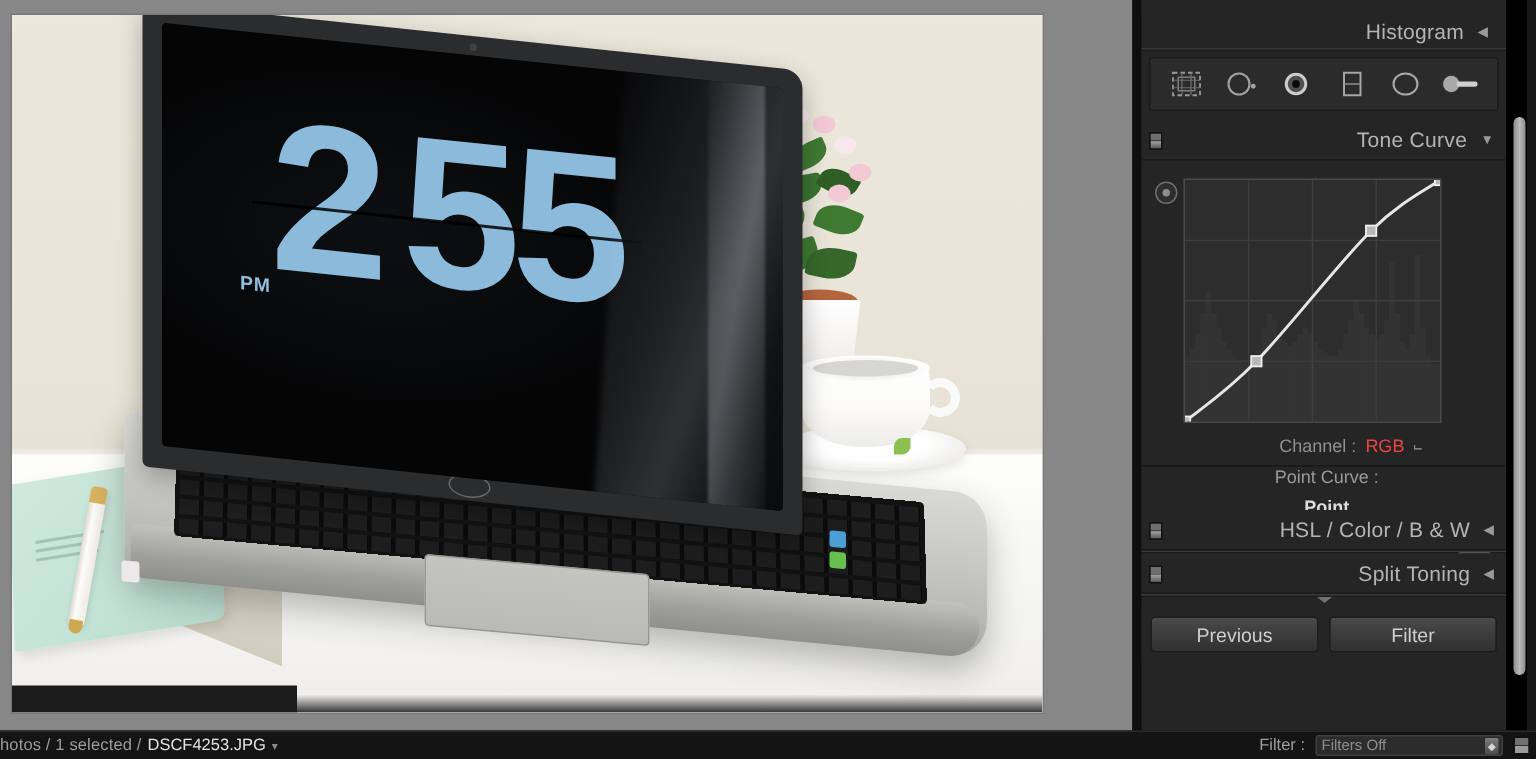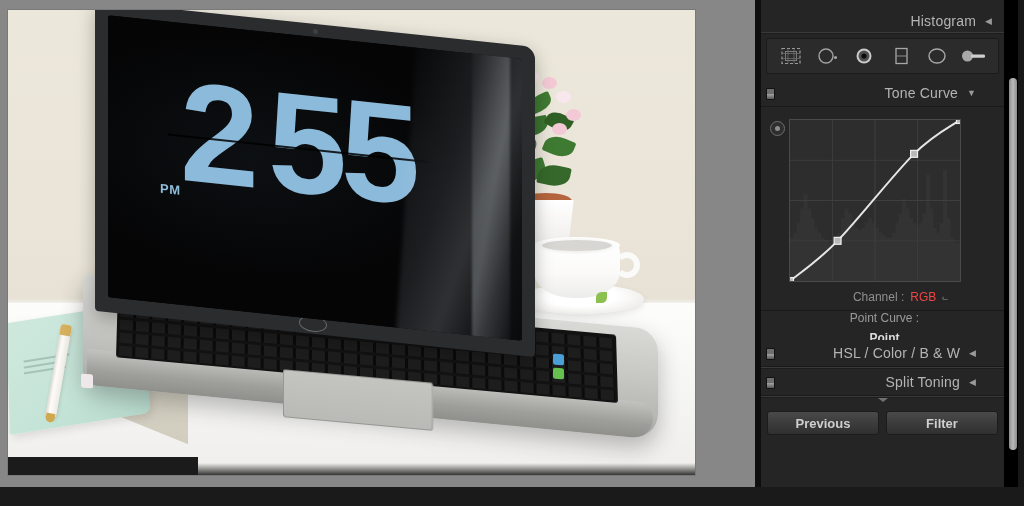--- a/index.html
+++ b/index.html
@@ -242,21 +242,21 @@
   }
   .panel-body {
     position: absolute; left: 6px; top: 0; width: 243px; height: 487px;
     background: #252525;
   }
   .sect-header {
     position: relative;
     height: 27px;
     background: #252525;
     display: flex; align-items: center; justify-content: flex-end;
-    padding-right: 28px;
+    padding-right: 8px;
     border-bottom: 1px solid #1a1a1a;
   }
   .sect-title {
     font-size: 14px; color: #b4b4b4; letter-spacing: .2px;
     font-family: "Liberation Sans", sans-serif;
   }
   .tri { margin-left: 9px; font-size: 9px; color: #9a9a9a; line-height: 1; }
   .sw {
     position: absolute; left: 5px; top: 8px;
     width: 9px; height: 12px;
@@ -319,21 +319,20 @@
 
   
   #btn-row { display: flex; gap: 7px; padding: 8px 6px 6px 6px; background: #252525; }
   .pbtn {
     flex: 1; height: 24px;
     background: linear-gradient(180deg,#4a4a4a 0%, #3c3c3c 50%, #303030 100%);
     border: 1px solid #1c1c1c; border-radius: 3px;
     color: #cfcfcf; font-size: 13px;
     display: flex; align-items: center; justify-content: center;
     cursor: pointer;
-    font-weight: bold;
   }
   #panel-handle {
     width: 14px; height: 5px; margin: 0 auto;
     background: #252525;
   }
   #panel-handle span { display:block; width:0;height:0;margin:0 auto;
     border-left: 5px solid transparent; border-right: 5px solid transparent; border-top: 4px solid #707070; }
 
   
   #panel-scroll {
@@ -664,14 +663,29 @@
         <div class="pbtn">Filter</div>
       </div>
     </div>
 
     <div id="panel-scroll">
       <div id="scroll-thumb"></div>
     </div>
     <div id="panel-edge"></div>
   </div>
 
+  <div id="filmstrip">
+    <div id="fs-left">
+      <span id="fs-path">hotos / 1 selected /</span>
+      <span id="fs-file">DSCF4253.JPG</span>
+      <span class="caret-dn">▾</span>
+    </div>
+    <div id="fs-right">
+      <span id="filter-label">Filter :</span>
+      <div id="filter-select">
+        <span>Filters Off</span>
+        <span id="filter-stepper">◆</span>
+      </div>
+      <div id="fs-switch"></div>
+    </div>
+  </div>
 
 </div>
 
 </body></html>

